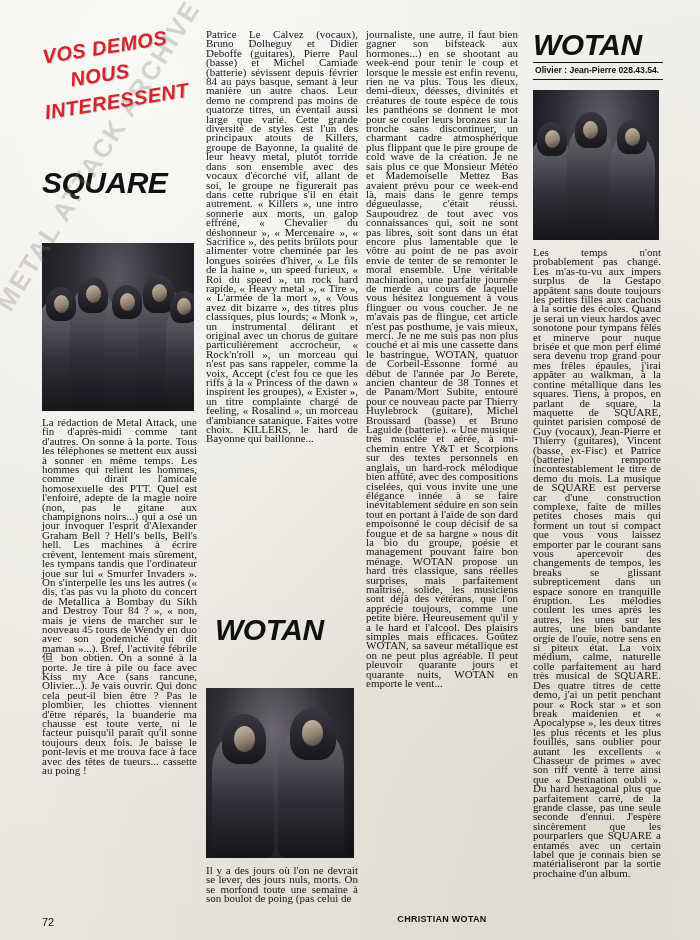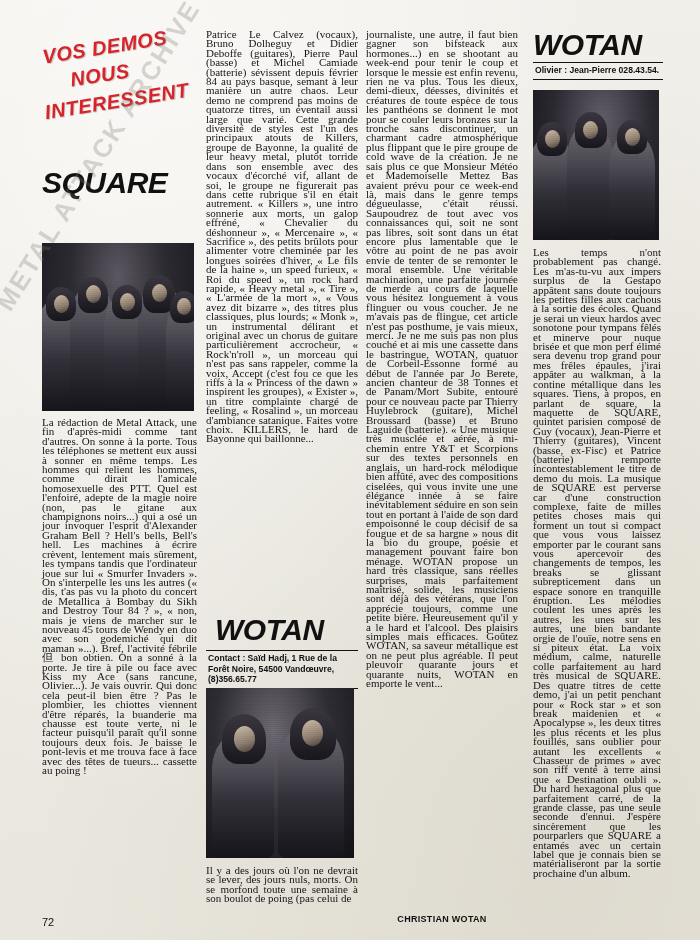--- a/index.html
+++ b/index.html
@@ -200,21 +200,20 @@
     <div class="ph-hair" style="left:70px; top:42px; width:30px; height:34px;"></div>
     <div class="ph-head" style="left:78px; top:50px; width:15px; height:18px;"></div>
     <div class="ph-hair" style="left:101px;top:32px; width:32px; height:38px;"></div>
     <div class="ph-head" style="left:110px;top:41px; width:15px; height:18px;"></div>
     <div class="ph-hair" style="left:128px;top:48px; width:28px; height:32px;"></div>
     <div class="ph-head" style="left:135px;top:55px; width:14px; height:17px;"></div>
     <div class="ph-grain"></div>
   </div>
 
   <h1 id="wotan-title" class="band-title">WOTAN</h1>
-  <div id="wotan-contact" class="contact-box">Contact : Saïd Hadj, 1 Rue de la Forêt Noire, 54500 Vandœuvre, (8)356.65.77</div>
 
   <div id="wotan-photo" class="photo">
     <div class="ph-bg" style="background: radial-gradient(ellipse at 45% 25%, #6b6770 0%, #2e2c33 50%, #111015 100%);"></div>
     <div class="ph-fig" style="left:6px;   width:62px; height:126px;"></div>
     <div class="ph-fig" style="left:72px;  width:66px; height:132px;"></div>
     <div class="ph-hair" style="left:16px; top:26px; width:44px; height:50px;"></div>
     <div class="ph-head" style="left:28px; top:38px; width:21px; height:26px;"></div>
     <div class="ph-hair" style="left:84px; top:20px; width:46px; height:52px;"></div>
     <div class="ph-head" style="left:96px; top:32px; width:21px; height:26px;"></div>
     <div class="ph-grain"></div>

